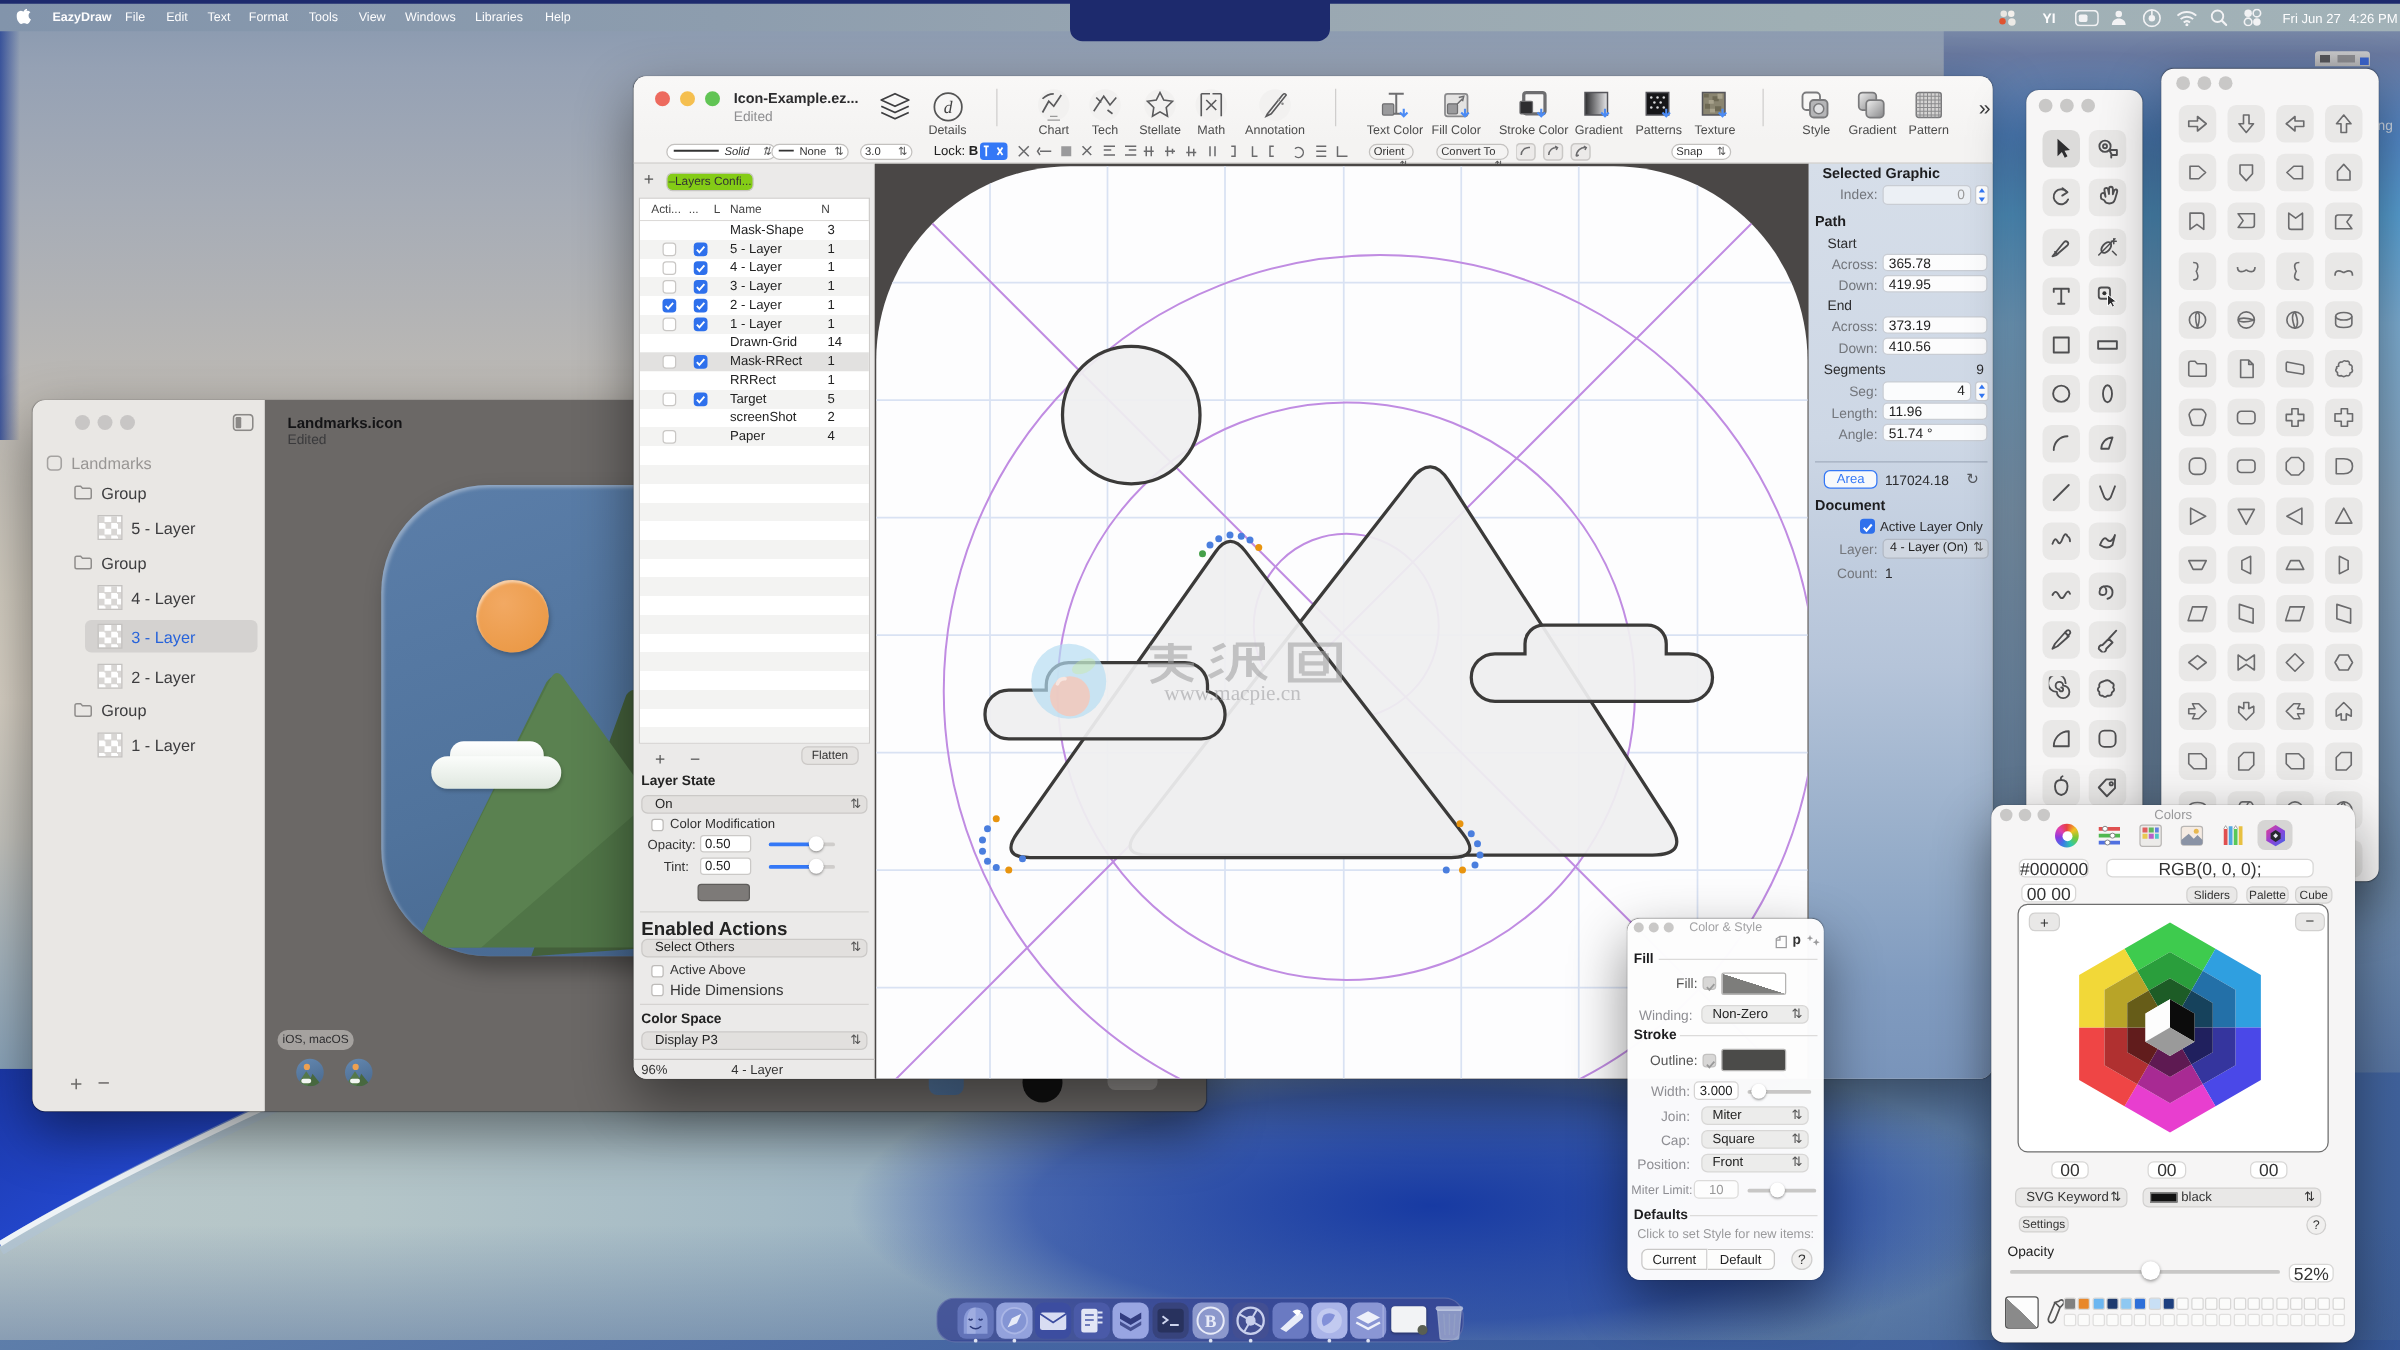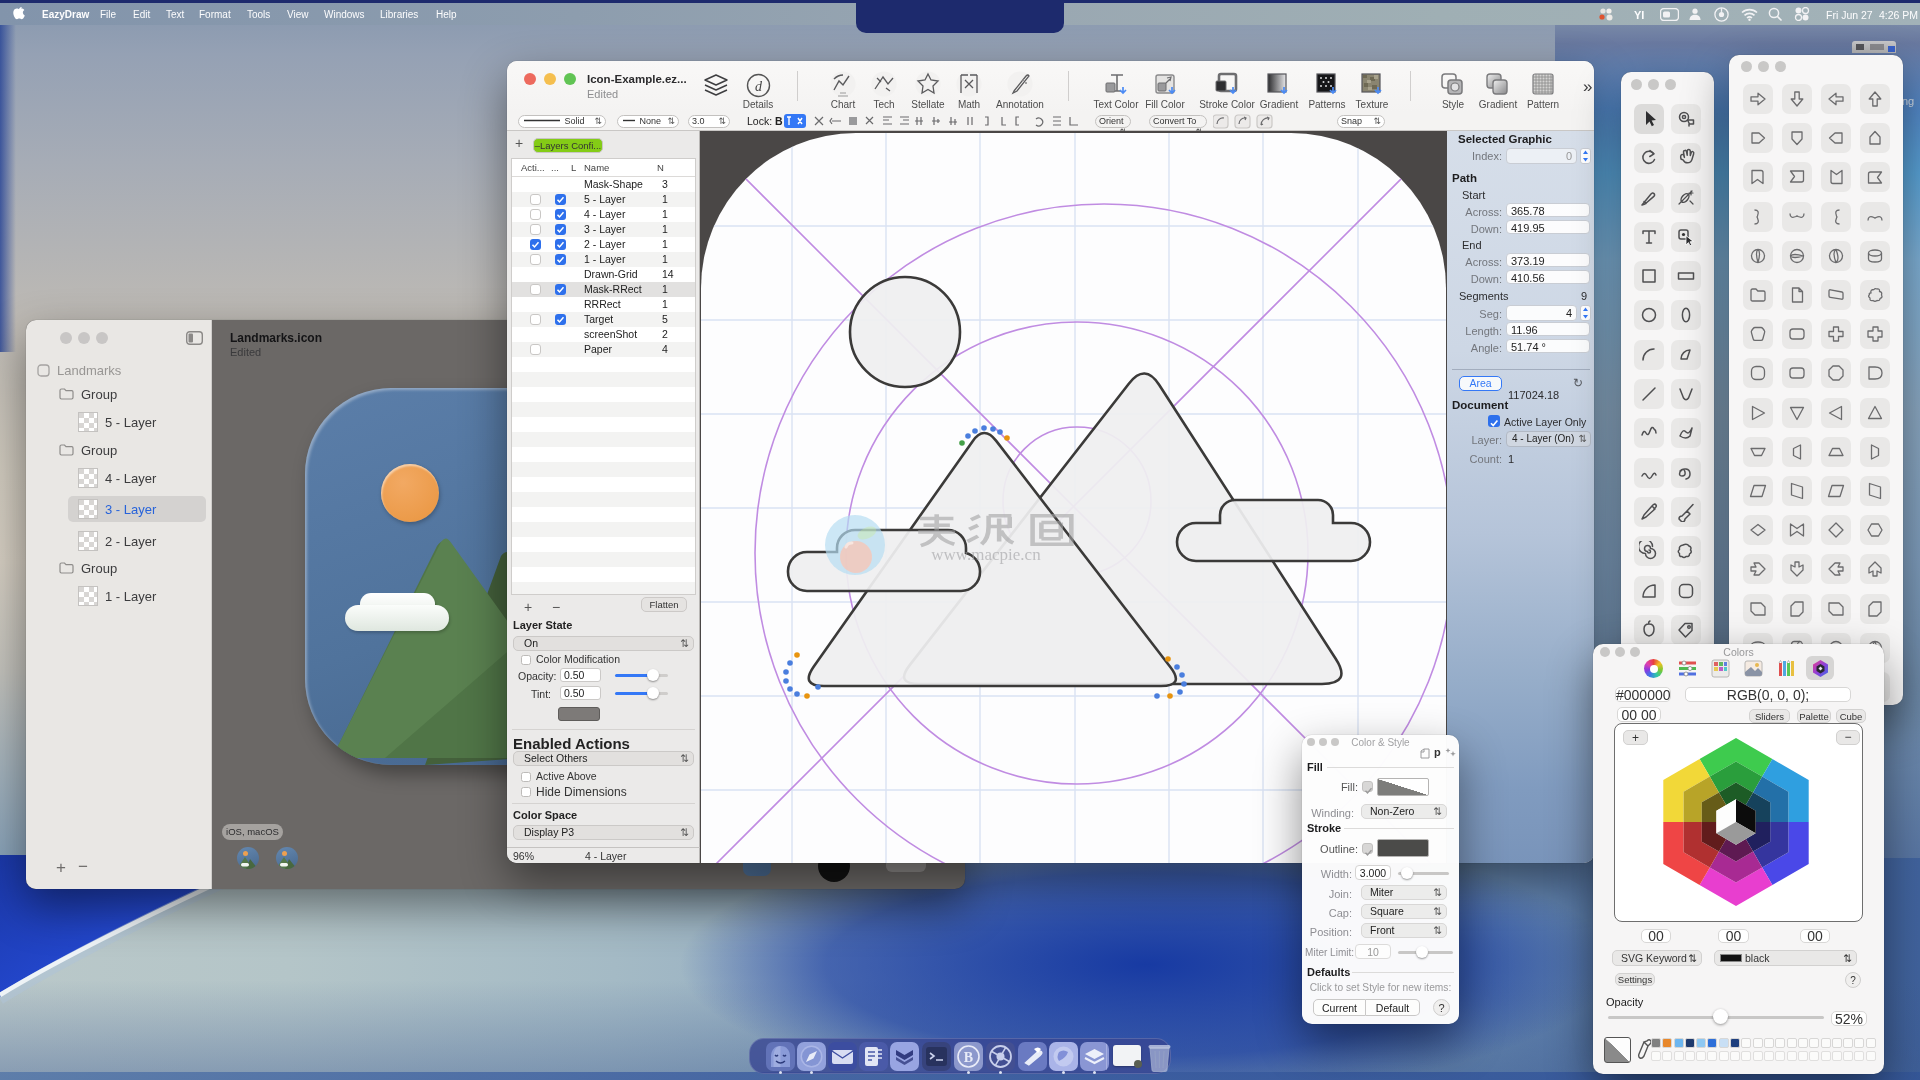--- a/index.html
+++ b/index.html
@@ -326,21 +326,21 @@
       <svg class="abs" style="left:1022px;top:10px" width="28" height="27" viewBox="0 0 28 27">
           <rect x="4" y="3" width="20" height="20" rx="2" fill="#d5d4d3" stroke="#7a7a7c" stroke-width="1.2"></rect>
           <g stroke="#8a8a8c" stroke-width="0.8">
             <path d="M7,3 v20 M10,3 v20 M13,3 v20 M16,3 v20 M19,3 v20 M22,3 v20"></path>
             <path d="M4,6 h20 M4,9 h20 M4,12 h20 M4,15 h20 M4,18 h20 M4,21 h20"></path>
           </g>
         </svg>
       <div class="abs" style="left:1076px;top:16px;font-size:17px;color:#3a3a3c;">»</div>
     </div>
     <div id="mw-ctrl">
-      <div class="pill-dd" style="left:11px;top:3px;width:88px;"><svg width="40" height="9" viewBox="0 0 40 9" style="vertical-align:-1px">
+      <div class="pill-dd" style="left:26px;top:3px;width:88px;font-style:italic;"><svg width="40" height="9" viewBox="0 0 40 9" style="vertical-align:-1px">
             <path d="M2,4.5 h36" stroke="#333" stroke-width="1.6"></path>
           </svg> Solid <span style="float:right;color:#555;">⇅</span></div>
       <div class="pill-dd" style="left:110px;top:3px;width:62px;"><svg width="16" height="9" viewBox="0 0 16 9" style="vertical-align:-1px">
             <path d="M2,4.5 h12" stroke="#333" stroke-width="1.4"></path>
           </svg> None <span style="float:right;color:#555;">⇅</span></div>
       <div class="pill-dd" style="left:181px;top:3px;width:42px;">3.0 <span style="float:right;color:#555;">⇅</span></div>
       <div class="abs" style="left:240px;top:3px;font-size:10.5px;color:#222;">Lock: <b>B</b></div>
       <div class="abs" style="left:277px;top:2px;width:22px;height:14px;background:#3478f6;border-radius:3px;"><svg width="22" height="14" viewBox="0 0 22 14">
             <path d="M5,3 v8 M3,3 h4 M14,4 l4,6 m0,-6 l-4,6" stroke="#fff" stroke-width="1.4" fill="none"></path>
           </svg></div>
@@ -572,21 +572,21 @@
       <div class="abs" style="left:133px;top:174px;width:11px;height:16px;background:#fff;border:1px solid #c9cdd4;border-radius:3px;"><svg width="9" height="14" viewBox="0 0 9 14">
             <path d="M4.5,1.5 L7,5 H2 Z" fill="#3478f6"></path>
             <path d="M4.5,12.5 L2,9 H7 Z" fill="#3478f6"></path>
           </svg></div>
       <div class="insp-lbl" style="left:0;width:55px;top:194px;text-align:right;color:#73767c;">Length:</div>
       <div class="insp-field" style="left:59px;top:191px;width:84px;height:14px;">11.96</div>
       <div class="insp-lbl" style="left:0;width:55px;top:211px;text-align:right;color:#73767c;">Angle:</div>
       <div class="insp-field" style="left:59px;top:208px;width:84px;height:14px;">51.74 °</div>
       <div class="abs" style="left:5px;top:238px;width:138px;height:1px;background:rgba(90,100,120,.35);"></div>
       <div class="abs" style="left:12px;top:245px;width:43px;height:15px;background:rgba(255,255,255,.85);border:1.5px solid #3478f6;border-radius:5px;font-size:10.5px;color:#3478f6;text-align:center;line-height:13px;">Area</div>
-      <div class="insp-lbl" style="left:61px;top:258px;color:#2c2c2e;">117024.18</div>
+      <div class="insp-lbl" style="left:61px;top:248px;color:#2c2c2e;">117024.18</div>
       <div class="abs" style="left:126px;top:245px;font-size:12px;color:#55585e;">↻</div>
       <div class="abs" style="left:5px;top:268px;font-size:11.5px;font-weight:bold;color:#1d1d1f;">Document</div>
       <div class="abs" style="left:41px;top:284px;width:12px;height:12px;border-radius:3px;background:#2e70ec;"><svg width="12" height="12" viewBox="0 0 12 12">
             <path d="M3,6.2 l2.2,2.4 l4.2,-5" stroke="#fff" stroke-width="1.6" fill="none"></path>
           </svg></div>
       <div class="insp-lbl" style="left:57px;top:285px;font-size:10.5px;color:#2c2c2e;">Active Layer Only</div>
       <div class="insp-lbl" style="left:0;width:55px;top:303px;text-align:right;color:#73767c;">Layer:</div>
       <div class="abs" style="left:59px;top:300px;width:85px;height:16px;background:rgba(210,216,226,.85);border:1px solid #b2b9c4;border-radius:4px;font-size:10px;color:#222;line-height:14px;padding-left:5px;">4 - Layer (On) <span style="float:right;margin-right:3px;color:#555;">⇅</span></div>
       <div class="insp-lbl" style="left:0;width:55px;top:322px;text-align:right;color:#73767c;">Count:</div>
       <div class="insp-lbl" style="left:61px;top:322px;color:#2c2c2e;">1</div>

